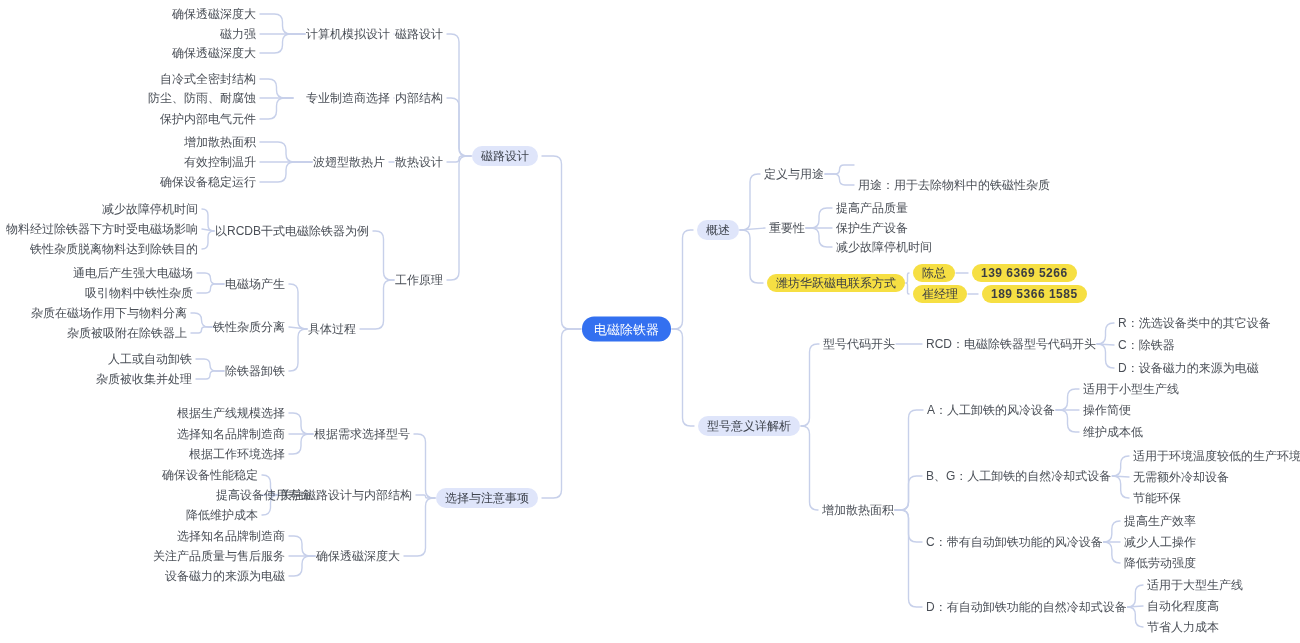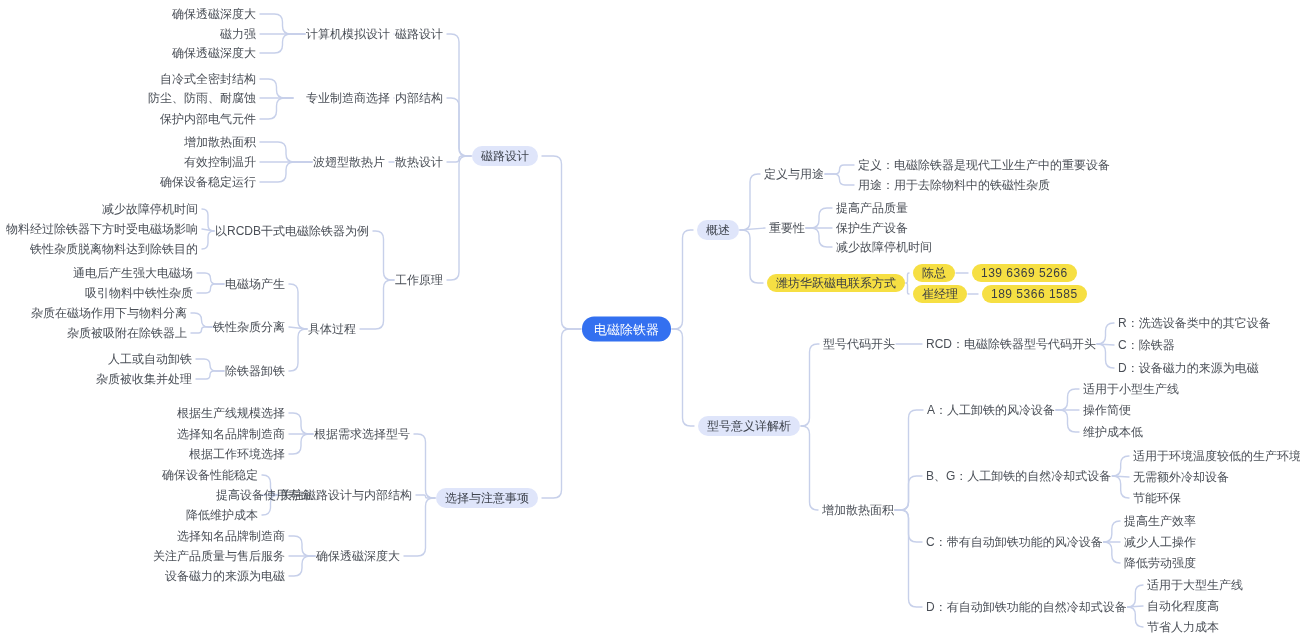--- a/index.html
+++ b/index.html
@@ -6,21 +6,21 @@
   #canvas{position:relative;width:1300px;height:643px;background:#ffffff;overflow:hidden;
           font-family:"Liberation Sans",sans-serif;}
   #edges{position:absolute;left:0;top:0;pointer-events:none;}
   #edges path{fill:none;stroke:#c7d0ea;stroke-width:1.4;stroke-linecap:round;}
   .n{position:absolute;transform:translateY(-50%);white-space:nowrap;font-size:12px;
      color:#4a4f57;line-height:1;cursor:default;}
   .plain{padding:1px 0;}
   .root{background:#3370f0;color:#ffffff;font-size:13px;padding:6px 12px;border-radius:12px;}
   .pill{background:#dfe5fa;color:#3e434d;padding:4px 9px;border-radius:10px;}
   .hl{background:#f6df43;color:#3a3d42;padding:3px 9px;border-radius:9px;}
-  .hl.ph{font-weight:400;letter-spacing:.5px;}
+  .hl.ph{font-weight:700;letter-spacing:.5px;}
 </style>
 </head>
 <body>
 
 <div id="canvas">
   <svg id="edges" width="1300" height="643">
       <path d="M 581 329 L 569.5 329 Q 561.5 329 561.5 321 L 561.5 164 Q 561.5 156 553.5 156 L 542 156"></path>
       <path d="M 581 329 L 569.5 329 Q 561.5 329 561.5 337 L 561.5 490 Q 561.5 498 553.5 498 L 542 498"></path>
       <path d="M 471 156 L 467 156 Q 459 156 459 148 L 459 42 Q 459 34 451 34 L 447 34"></path>
       <path d="M 471 156 L 467 156 Q 459 156 459 148 L 459 106 Q 459 98 451 98 L 447 98"></path>
@@ -154,21 +154,20 @@
   <div class="n plain" style="right:1042px;top:515px">降低维护成本</div>
 
   <div class="n plain" style="right:900px;top:556px">确保透磁深度大</div>
   <div class="n plain" style="right:1015px;top:536px">选择知名品牌制造商</div>
   <div class="n plain" style="right:1015px;top:556px">关注产品质量与售后服务</div>
   <div class="n plain" style="right:1015px;top:576px">设备磁力的来源为电磁</div>
 
   <div class="n pill" style="left:697px;top:230px">概述</div>
 
   <div class="n plain" style="left:764px;top:174px">定义与用途</div>
-  <div class="n plain" style="left:858px;top:165px">定义：电磁除铁器是现代工业生产中的重要设备</div>
   <div class="n plain" style="left:858px;top:185px">用途：用于去除物料中的铁磁性杂质</div>
 
   <div class="n plain" style="left:769px;top:228px">重要性</div>
   <div class="n plain" style="left:836px;top:208px">提高产品质量</div>
   <div class="n plain" style="left:836px;top:228px">保护生产设备</div>
   <div class="n plain" style="left:836px;top:247px">减少故障停机时间</div>
 
   <div class="n hl" style="left:767px;top:283px">潍坊华跃磁电联系方式</div>
   <div class="n hl" style="left:913px;top:273px">陈总</div>
   <div class="n hl ph" style="left:972px;top:273px">139 6369 5266</div>

